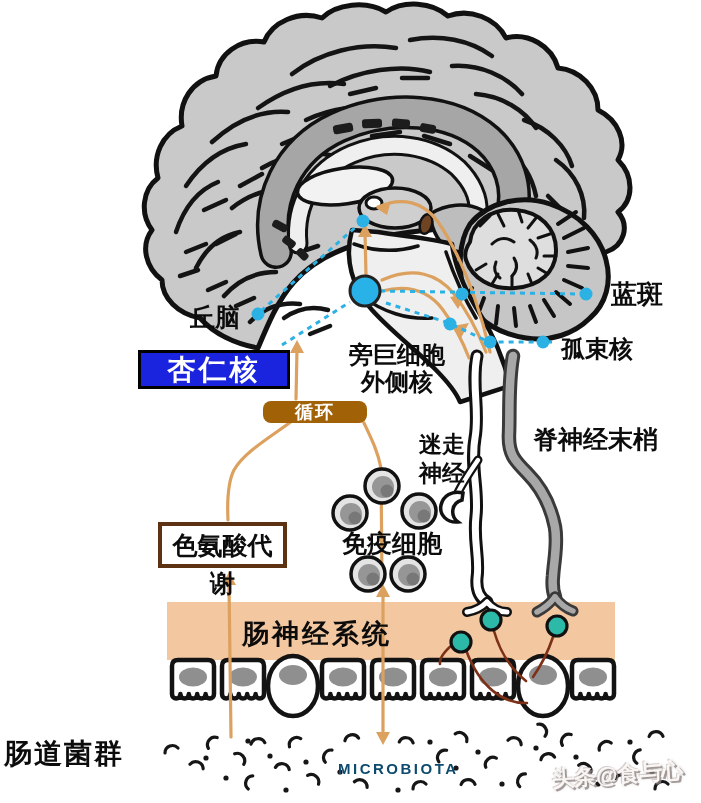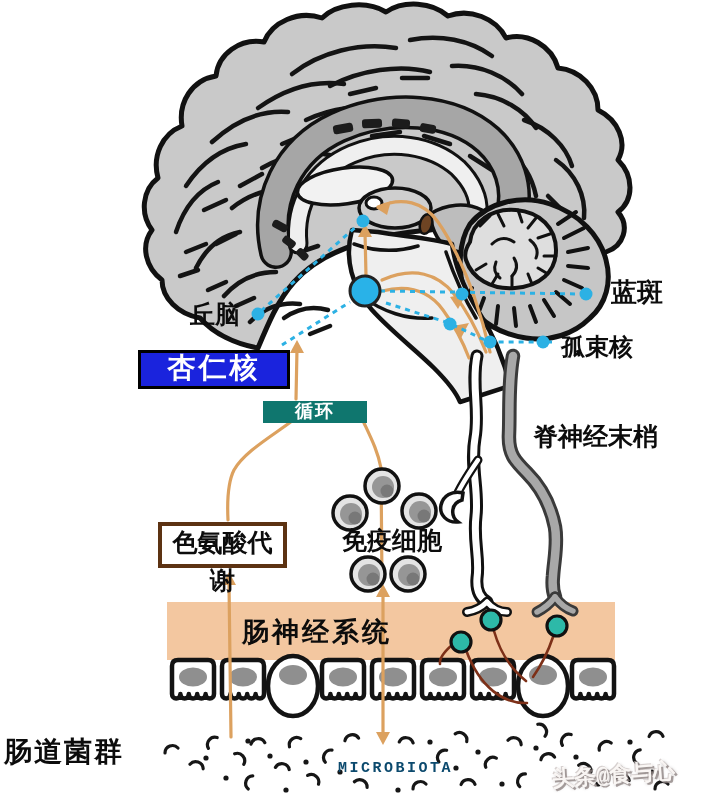--- a/index.html
+++ b/index.html
@@ -1,34 +1,34 @@
 <!DOCTYPE html>
 <html><head>
 <meta charset="utf-8">
 <style>
   html,body{margin:0;padding:0;background:#ffffff;}
   .stage{position:relative;width:701px;height:803px;background:#fff;overflow:hidden;
-         font-family:Liberation Mono, monospace;}
+         font-family:Liberation Sans, sans-serif;}
   .stage svg{position:absolute;left:0;top:0;}
   .lbl{position:absolute;color:#0c0c0c;font-weight:700;white-space:nowrap;line-height:1.12;}
   .lbl-thalamus{left:190px;top:303px;font-size:25px;}
   .lbl-lc{left:611px;top:280px;font-size:26px;}
   .lbl-sn{left:561px;top:336px;font-size:24px;}
   .lbl-pg{left:341px;top:341px;width:112px;text-align:center;font-size:24px;line-height:27px;}
   .lbl-spinal{left:533px;top:425px;font-size:25px;}
   .lbl-vagus{left:419px;top:430px;font-size:23px;line-height:29px;}
   .lbl-immune{left:342px;top:529px;font-size:25px;}
   .lbl-ens{left:242px;top:619px;font-size:27px;letter-spacing:3px;}
   .lbl-gut{left:4px;top:738px;font-size:28px;font-weight:800;letter-spacing:2px;}
   .lbl-micro{left:338px;top:761px;font-size:15px;font-weight:600;color:#0c4a6e;letter-spacing:2.5px;}
   .box-amygdala{position:absolute;left:138px;top:342px;width:152px;height:39px;background:#1a23dd;
     border:3px solid #000;box-sizing:border-box;color:#fff;font-size:28px;font-weight:700;
     letter-spacing:3px;text-align:center;line-height:33px;margin-top:8px;}
-  .box-circulation{position:absolute;left:263px;top:401px;width:104px;height:22px;background:#0f766e;
-    border-radius:0;color:#fff;font-size:18px;font-weight:700;letter-spacing:2px;text-align:center;line-height:22px;}
+  .box-circulation{position:absolute;left:263px;top:401px;width:104px;height:22px;background:#a16207;
+    border-radius:8px;color:#fff;font-size:18px;font-weight:700;letter-spacing:2px;text-align:center;line-height:22px;}
   .box-tryptophan{position:absolute;left:158px;top:522px;width:129px;height:46px;background:#fff;
     border:4px solid #5c3212;box-sizing:border-box;color:#0c0c0c;font-size:25px;font-weight:700;
     text-align:center;line-height:38px;}
   .watermark{position:absolute;left:552px;top:760px;font-size:22px;font-weight:700;
     color:rgba(252,249,247,0.95);transform:rotate(-4deg);
     text-shadow:2px 2px 0 rgba(140,130,128,0.75),-1px -1px 0 rgba(190,180,178,0.6),1px 1px 3px rgba(80,70,70,0.35);}
 </style>
 </head>
 <body>
 
@@ -333,24 +333,32 @@
     </g>
   </g>
 </svg>
 
   <div class="lbl lbl-thalamus">丘脑</div>
   <div class="box-amygdala">
     <span>杏仁核</span>
   </div>
   <div class="lbl lbl-lc">蓝斑</div>
   <div class="lbl lbl-sn">孤束核</div>
+  <div class="lbl lbl-pg">
+    <div>旁巨细胞</div>
+    <div>外侧核</div>
+  </div>
   <div class="box-circulation">
     <span>循环</span>
   </div>
   <div class="lbl lbl-spinal">脊神经末梢</div>
+  <div class="lbl lbl-vagus">
+    <div>迷走</div>
+    <div>神经</div>
+  </div>
   <div class="box-tryptophan">
     <span>色氨酸代谢</span>
   </div>
   <div class="lbl lbl-immune">免疫细胞</div>
   <div class="lbl lbl-ens">肠神经系统</div>
   <div class="lbl lbl-gut">肠道菌群</div>
   <div class="lbl lbl-micro">MICROBIOTA</div>
   <div class="watermark">头条@食与心</div>
 </div>
 

